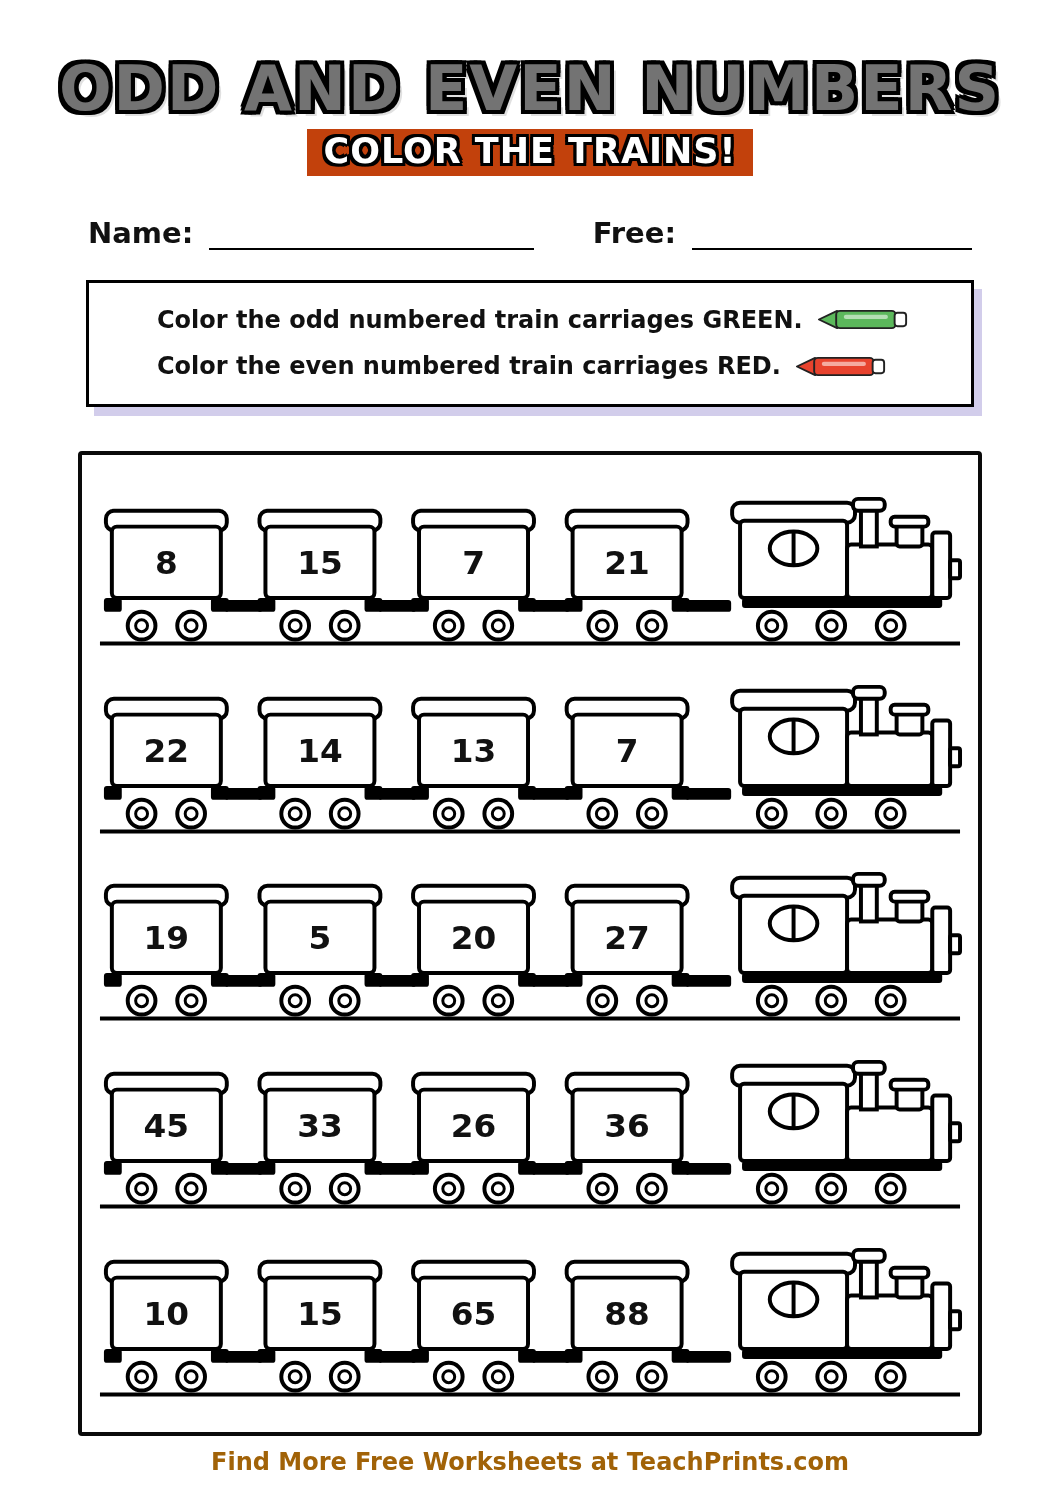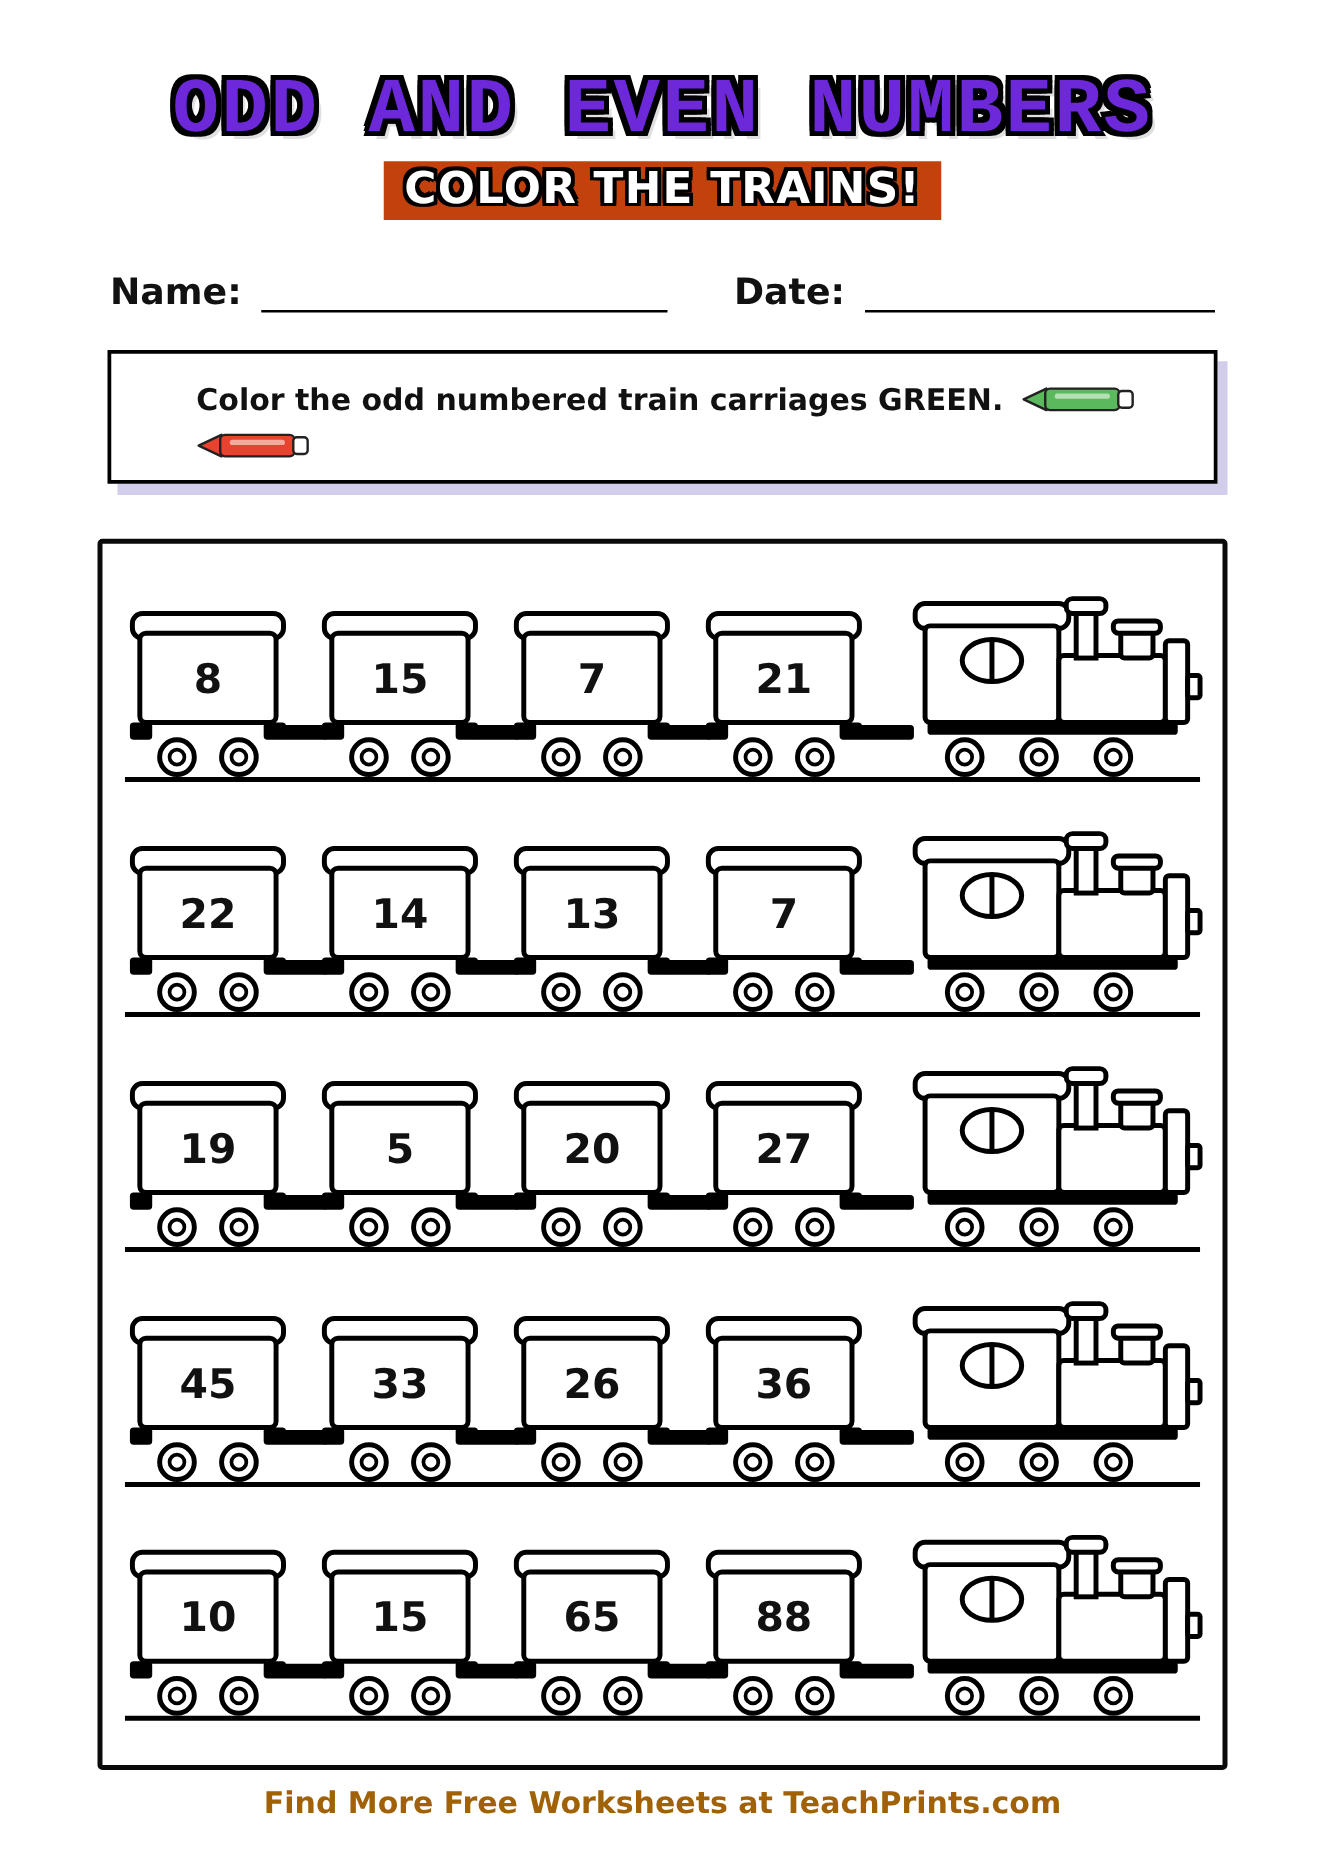--- a/index.html
+++ b/index.html
@@ -5,28 +5,27 @@
   * { box-sizing: border-box; }
   body { margin: 0; background: #ffffff; }
   .page {
     width: 1060px; height: 1500px; margin: 0 auto; background: #fff;
     font-family: "DejaVu Sans", "Liberation Sans", sans-serif;
     padding-top: 56px; overflow: hidden; position: relative;
   }
 
   
   .outline-big {
-    color: #6d28d9; font-weight: 800; letter-spacing: 2px;
+    color: #737373; font-weight: 800; letter-spacing: 2px;
     text-shadow:
       -4px -4px 0 #000, 0 -4px 0 #000, 4px -4px 0 #000,
       -4px  0   0 #000, 4px  0   0 #000,
       -4px  4px 0 #000, 0  4px 0 #000, 4px 4px 0 #000,
       -3px -3px 0 #000, 3px -3px 0 #000, -3px 3px 0 #000, 3px 3px 0 #000,
        6px 6px 0 rgba(0,0,0,0.12);
-    font-family: Liberation Mono, monospace;
   }
   .outline-small {
     color: #fff; font-weight: 800; letter-spacing: 1px;
     text-shadow:
       -3px -3px 0 #000, 0 -3px 0 #000, 3px -3px 0 #000,
       -3px  0   0 #000, 3px  0   0 #000,
       -3px  3px 0 #000, 0  3px 0 #000, 3px 3px 0 #000;
   }
 
   .title { text-align: center; font-size: 62px; line-height: 1.05; }
@@ -71,35 +70,36 @@
   <div class="title outline-big">ODD AND EVEN NUMBERS</div>
 
   <div class="subtitle-wrap">
     <span class="subtitle outline-small">COLOR THE TRAINS!</span>
   </div>
 
   <div class="meta-row">
     <span>Name:</span>
     <span class="write-line name-line"></span>
     <span class="meta-spacer"></span>
-    <span>Date:</span>
+    <span>Free:</span>
     <span class="write-line date-line"></span>
   </div>
 
   <div class="instr-box">
     <div class="instr-line">
       <span>Color the odd numbered train carriages GREEN.</span>
       <svg class="crayon" viewBox="0 0 96 28">
         <polygon points="2,14 21,5 21,23" stroke="#222" stroke-width="2" stroke-linejoin="round" fill="#5cb85c"></polygon>
         <rect x="20" y="5" width="62" height="18" rx="4" stroke="#222" stroke-width="2" fill="#5cb85c"></rect>
         <rect x="28" y="9" width="46" height="4.5" rx="2.2" fill="#ffffff" opacity="0.55"></rect>
         <rect x="81" y="7" width="12" height="14" rx="3" fill="#ffffff" stroke="#222" stroke-width="2"></rect>
       </svg>
     </div>
     <div class="instr-line">
+      <span>Color the even numbered train carriages RED.</span>
       <svg class="crayon" viewBox="0 0 96 28">
         <polygon points="2,14 21,5 21,23" stroke="#222" stroke-width="2" stroke-linejoin="round" fill="#e8432e"></polygon>
         <rect x="20" y="5" width="62" height="18" rx="4" stroke="#222" stroke-width="2" fill="#e8432e"></rect>
         <rect x="28" y="9" width="46" height="4.5" rx="2.2" fill="#ffffff" opacity="0.55"></rect>
         <rect x="81" y="7" width="12" height="14" rx="3" fill="#ffffff" stroke="#222" stroke-width="2"></rect>
       </svg>
     </div>
   </div>
 
   <div class="board">

